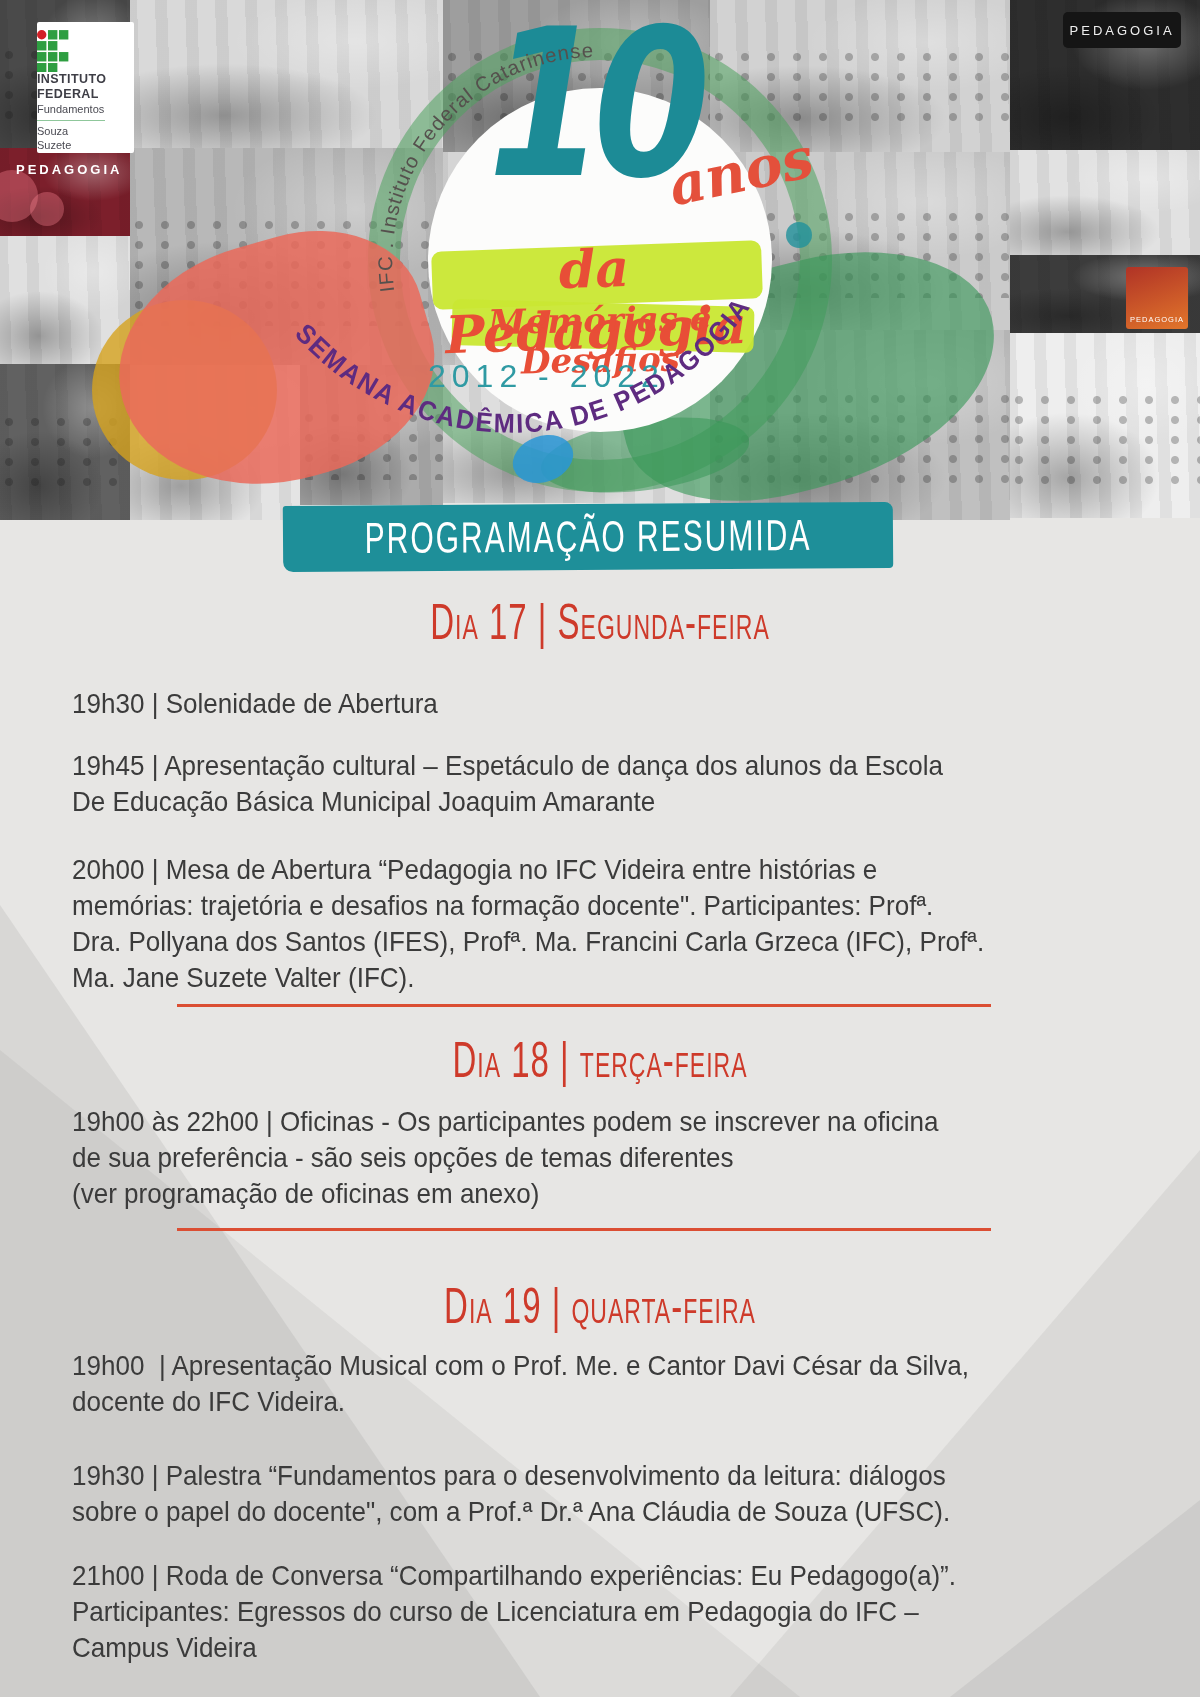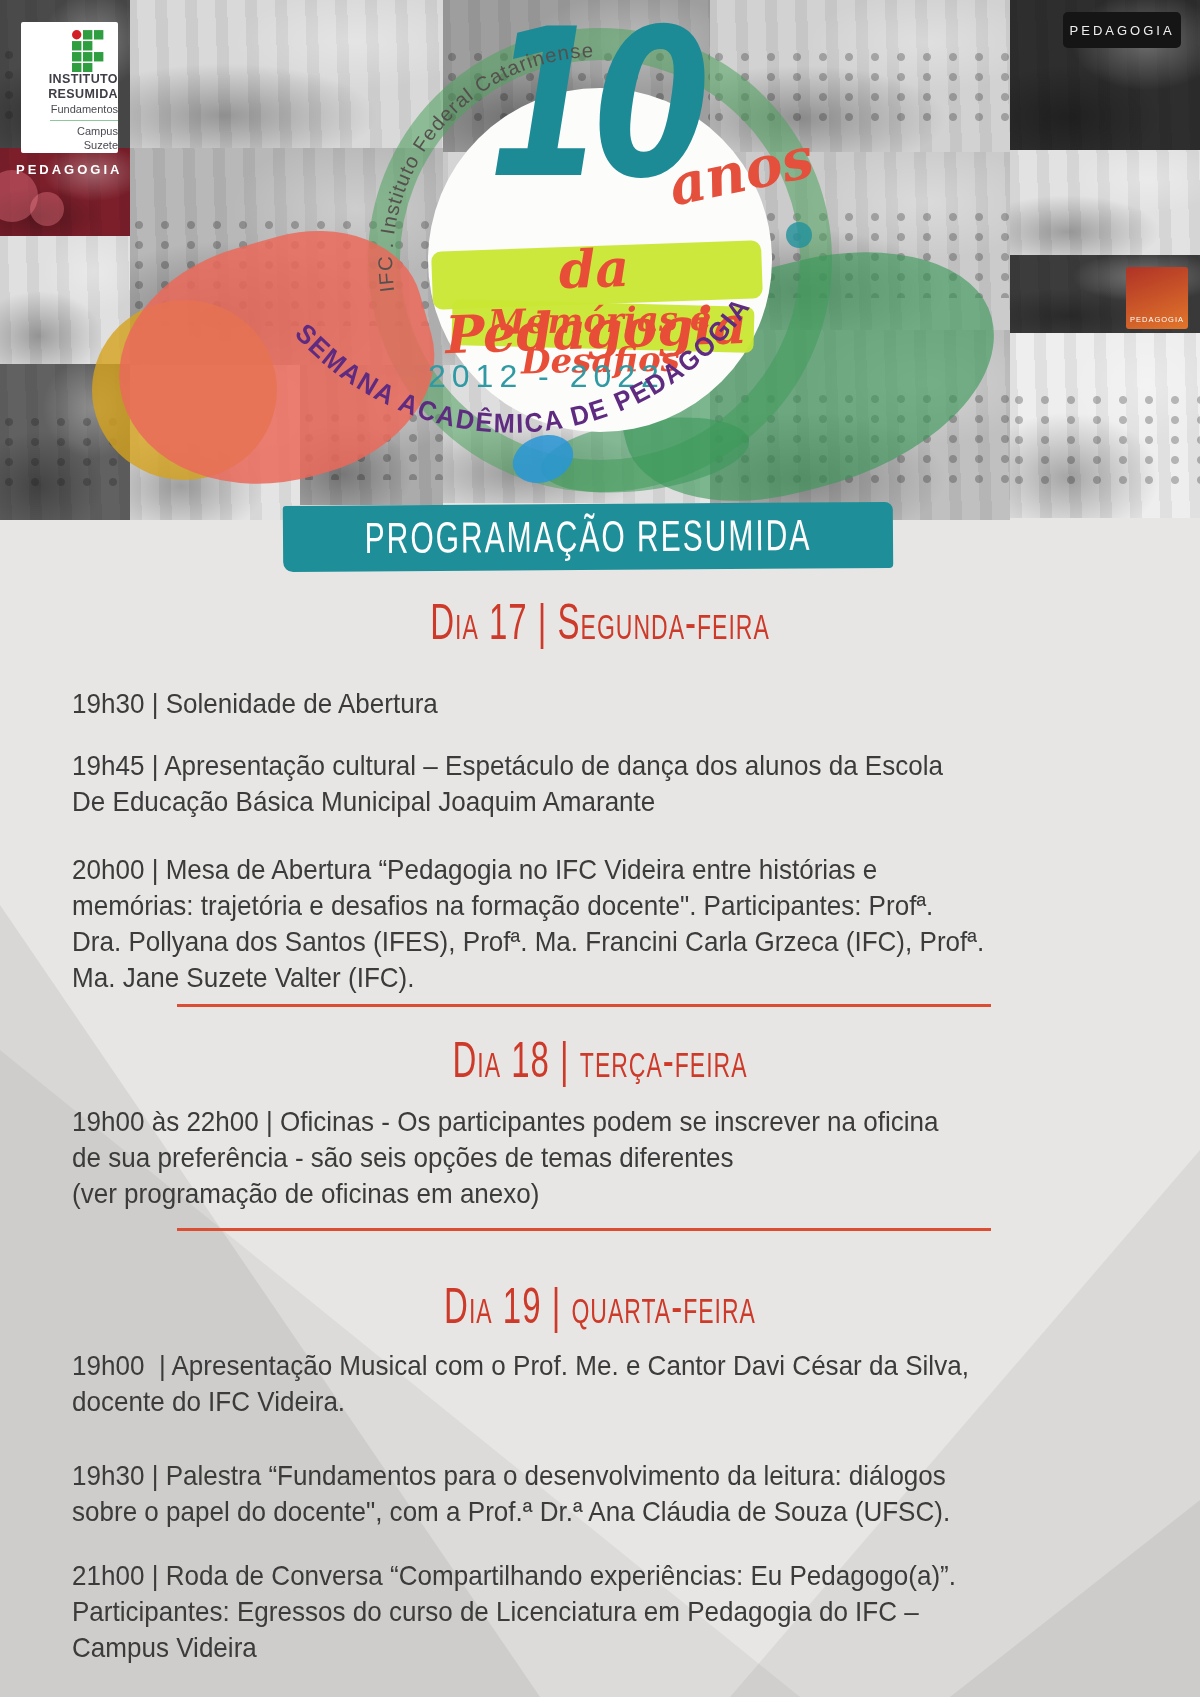--- a/index.html
+++ b/index.html
@@ -60,22 +60,22 @@
   .bar1{left:432px;top:246px;width:330px;height:58px;border-radius:10px;transform:rotate(-2deg);}
   .bar2{left:452px;top:303px;width:302px;height:46px;border-radius:8px;transform:rotate(1.5deg);}
   .script1{position:absolute;left:428px;top:238px;width:334px;text-align:center;font-size:52px;font-weight:bold;
        font-style:italic;color:#e84e37;font-family:"DejaVu Serif",serif;transform:rotate(-2deg);}
   .script2{position:absolute;left:440px;top:300px;width:320px;text-align:center;font-size:34px;font-weight:bold;
        font-style:italic;color:#e84e37;font-family:"DejaVu Serif",serif;transform:rotate(-1deg);}
   .years{position:absolute;left:428px;top:358px;width:344px;text-align:left;font-size:32px;
        letter-spacing:6px;color:#2f9aa3;}
   .arcs{position:absolute;left:0;top:0;pointer-events:none;}
   
-  .logo-card{position:absolute;left:21px;top:22px;width:97px;height:131px;background:#fff;border-radius:2px;
-       display:flex;flex-direction:column;align-items:flex-end;padding-top:8px;box-sizing:border-box;}
+  .logo-card{position:absolute;left:37px;top:22px;width:97px;height:131px;background:#fff;border-radius:2px;
+       display:flex;flex-direction:column;align-items:flex-start;padding-top:8px;box-sizing:border-box;}
   .logo-card .t1{font-size:12.5px;font-weight:bold;color:#3e3e46;letter-spacing:.4px;line-height:15px;}
   .logo-card .t2{font-size:11px;color:#4a4a52;line-height:14px;}
   .logo-card hr{width:70%;border:none;border-top:1px solid #8fc79b;margin:4px 0 3px 0;}
   
   .banner{position:absolute;left:283px;top:504px;width:610px;height:66px;background:#1e8f99;
        border-radius:3px 8px 4px 10px;transform:rotate(-.4deg);
        display:flex;align-items:center;justify-content:center;}
   .banner span{color:#fff;font-size:30px;letter-spacing:2px;transform:scaleY(1.45);display:inline-block;}
   
   .day{position:absolute;left:0;width:1200px;text-align:center;font-size:33px;color:#ce3a2a;
@@ -164,24 +164,24 @@
       <rect x="21" y="0" width="9" height="9" fill="#2e9e41"></rect>
       <rect x="0" y="10.5" width="9" height="9" fill="#2e9e41"></rect>
       <rect x="10.5" y="10.5" width="9" height="9" fill="#2e9e41"></rect>
       <rect x="0" y="21" width="9" height="9" fill="#2e9e41"></rect>
       <rect x="10.5" y="21" width="9" height="9" fill="#2e9e41"></rect>
       <rect x="21" y="21" width="9" height="9" fill="#2e9e41"></rect>
       <rect x="0" y="31.5" width="9" height="9" fill="#2e9e41"></rect>
       <rect x="10.5" y="31.5" width="9" height="9" fill="#2e9e41"></rect>
     </svg>
     <div class="t1">INSTITUTO</div>
-    <div class="t1">RESUMIDA</div>
+    <div class="t1">FEDERAL</div>
     <div class="t2">Fundamentos</div>
     <hr>
-    <div class="t2">Campus</div>
+    <div class="t2">Souza</div>
     <div class="t2">Suzete</div>
   </div>
 
   <div class="banner">
     <span>PROGRAMAÇÃO RESUMIDA</span>
   </div>
 
   <div class="day" style="top:594px;">Dia 17 | Segunda-feira</div>
 
   <div class="item" style="top:686px;">

